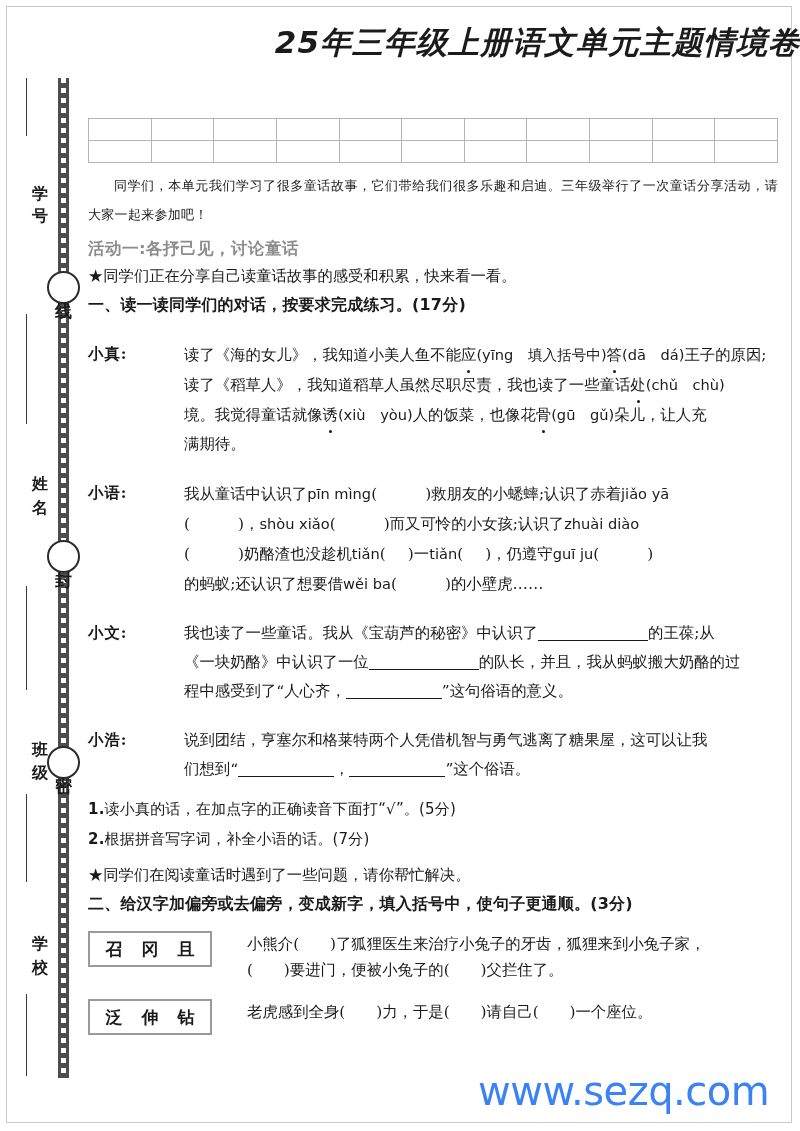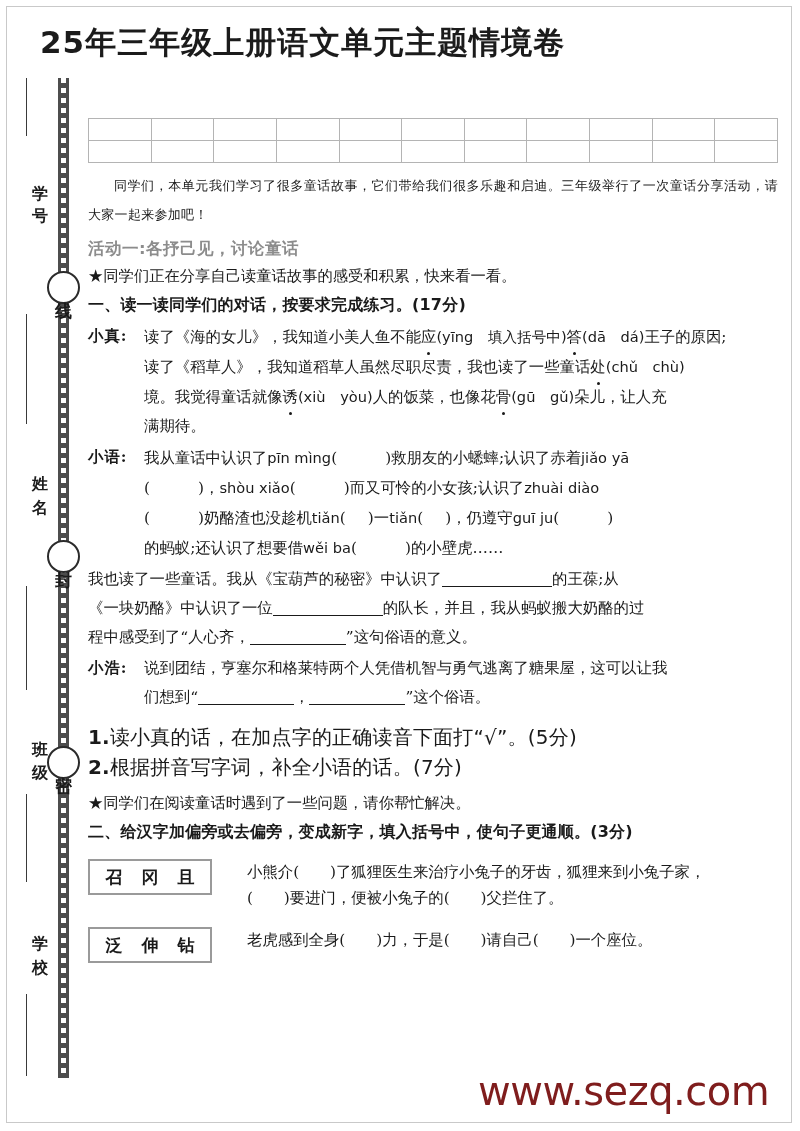--- a/index.html
+++ b/index.html
@@ -23,28 +23,29 @@
     width: 786px; height: 1117px;
     border: 1px solid #c9c9c9;
     box-sizing: border-box;
   }
 
   
   .title {
     position: absolute;
     left: 0; top: 22px;
     width: 800px;
-    text-align: left;
+    text-align: right;
     font-family: "DejaVu Sans", "Liberation Sans", sans-serif;
     font-size: 31px;
     font-weight: 700;
     letter-spacing: 1px;
     color: #1b1b1b;
     padding-left: 40px;
     box-sizing: border-box;
+    font-style: italic;
   }
 
   
   .sidebar {
     position: absolute;
     left: 14px; top: 78px;
     width: 66px; height: 1000px;
   }
   .seal-rail {
     position: absolute;
@@ -153,23 +154,24 @@
     font-family: "DejaVu Sans", "Liberation Sans", sans-serif;
     font-size: 16px;
     font-weight: 700;
     line-height: 30px;
     letter-spacing: 0.2px;
   }
 
   
   .dlg {
     display: flex;
-    margin-top: 2px;
+    margin-top: 20px;
     font-size: 15.4px;
     line-height: 29px;
+    gap: 40px;
   }
   .dlg-name {
     flex: 0 0 auto;
     width: 56px;
     font-weight: 700;
     letter-spacing: 1px;
   }
   .dlg-body { flex: 1 1 auto; text-align: justify; }
 
   .py { font-family: "DejaVu Sans", "Liberation Sans", sans-serif; font-size: 14.6px; }
@@ -197,21 +199,21 @@
     border-bottom: 1px solid #1a1a1a;
     height: 17px;
     vertical-align: -3px;
   }
   .b-md { width: 96px; }
   .b-lg { width: 110px; }
 
   
   .qline {
     font-family: "DejaVu Sans", "Liberation Sans", sans-serif;
-    font-size: 20px;
+    font-size: 15px;
     line-height: 30px;
     letter-spacing: 0.2px;
   }
   .qnum { font-weight: 700; }
 
   
   .ex-row {
     display: flex;
     align-items: flex-start;
     margin-top: 12px;
@@ -234,21 +236,21 @@
   }
   .ex-text { flex: 1 1 auto; padding-left: 35px; }
   .ex-text .l2 { display: block; }
 
   
   .watermark {
     position: absolute;
     left: 478px; top: 1068px;
     font-family: "DejaVu Sans", "Liberation Sans", sans-serif;
     font-size: 40px;
-    color: #7f1d1d;
+    color: #3b82f6;
     letter-spacing: -0.5px;
   }
 </style>
 </head>
 <body>
 
 <div class="page-frame"></div>
 
 <div class="title">25年三年级上册语文单元主题情境卷</div>
 
@@ -333,20 +335,21 @@
     <div class="dlg-name">小语:</div>
     <div class="dlg-body">
       <span>我从童话中认识了</span><span class="py">pīn mìng</span>(<span class="gap-l"></span>)<span>救朋友的小蟋蟀;认识了赤着</span><span class="py">jiǎo yā</span><br>
       (<span class="gap-l"></span>)，<span class="py">shòu xiǎo</span>(<span class="gap-l"></span>)<span>而又可怜的小女孩;认识了</span><span class="py">zhuài diào</span><br>
       (<span class="gap-l"></span>)<span>奶酪渣也没趁机</span><span class="py">tiǎn</span>(<span class="gap-s"></span>)<span>一</span><span class="py">tiǎn</span>(<span class="gap-s"></span>)<span>，仍遵守</span><span class="py">guī ju</span>(<span class="gap-l"></span>)<br>
       <span>的蚂蚁;还认识了想要借</span><span class="py">wěi ba</span>(<span class="gap-l"></span>)<span>的小壁虎……</span>
     </div>
   </div>
 
   <div class="dlg">
+    <div class="dlg-name">小文:</div>
     <div class="dlg-body">
       <span>我也读了一些童话。我从《宝葫芦的秘密》中认识了</span><span class="blank b-lg"></span><span>的王葆;从</span><br>
       <span>《一块奶酪》中认识了一位</span><span class="blank b-lg"></span><span>的队长，并且，我从蚂蚁搬大奶酪的过</span><br>
       <span>程中感受到了“人心齐，</span><span class="blank b-md"></span><span>”这句俗语的意义。</span>
     </div>
   </div>
 
   <div class="dlg">
     <div class="dlg-name">小浩:</div>
     <div class="dlg-body">

